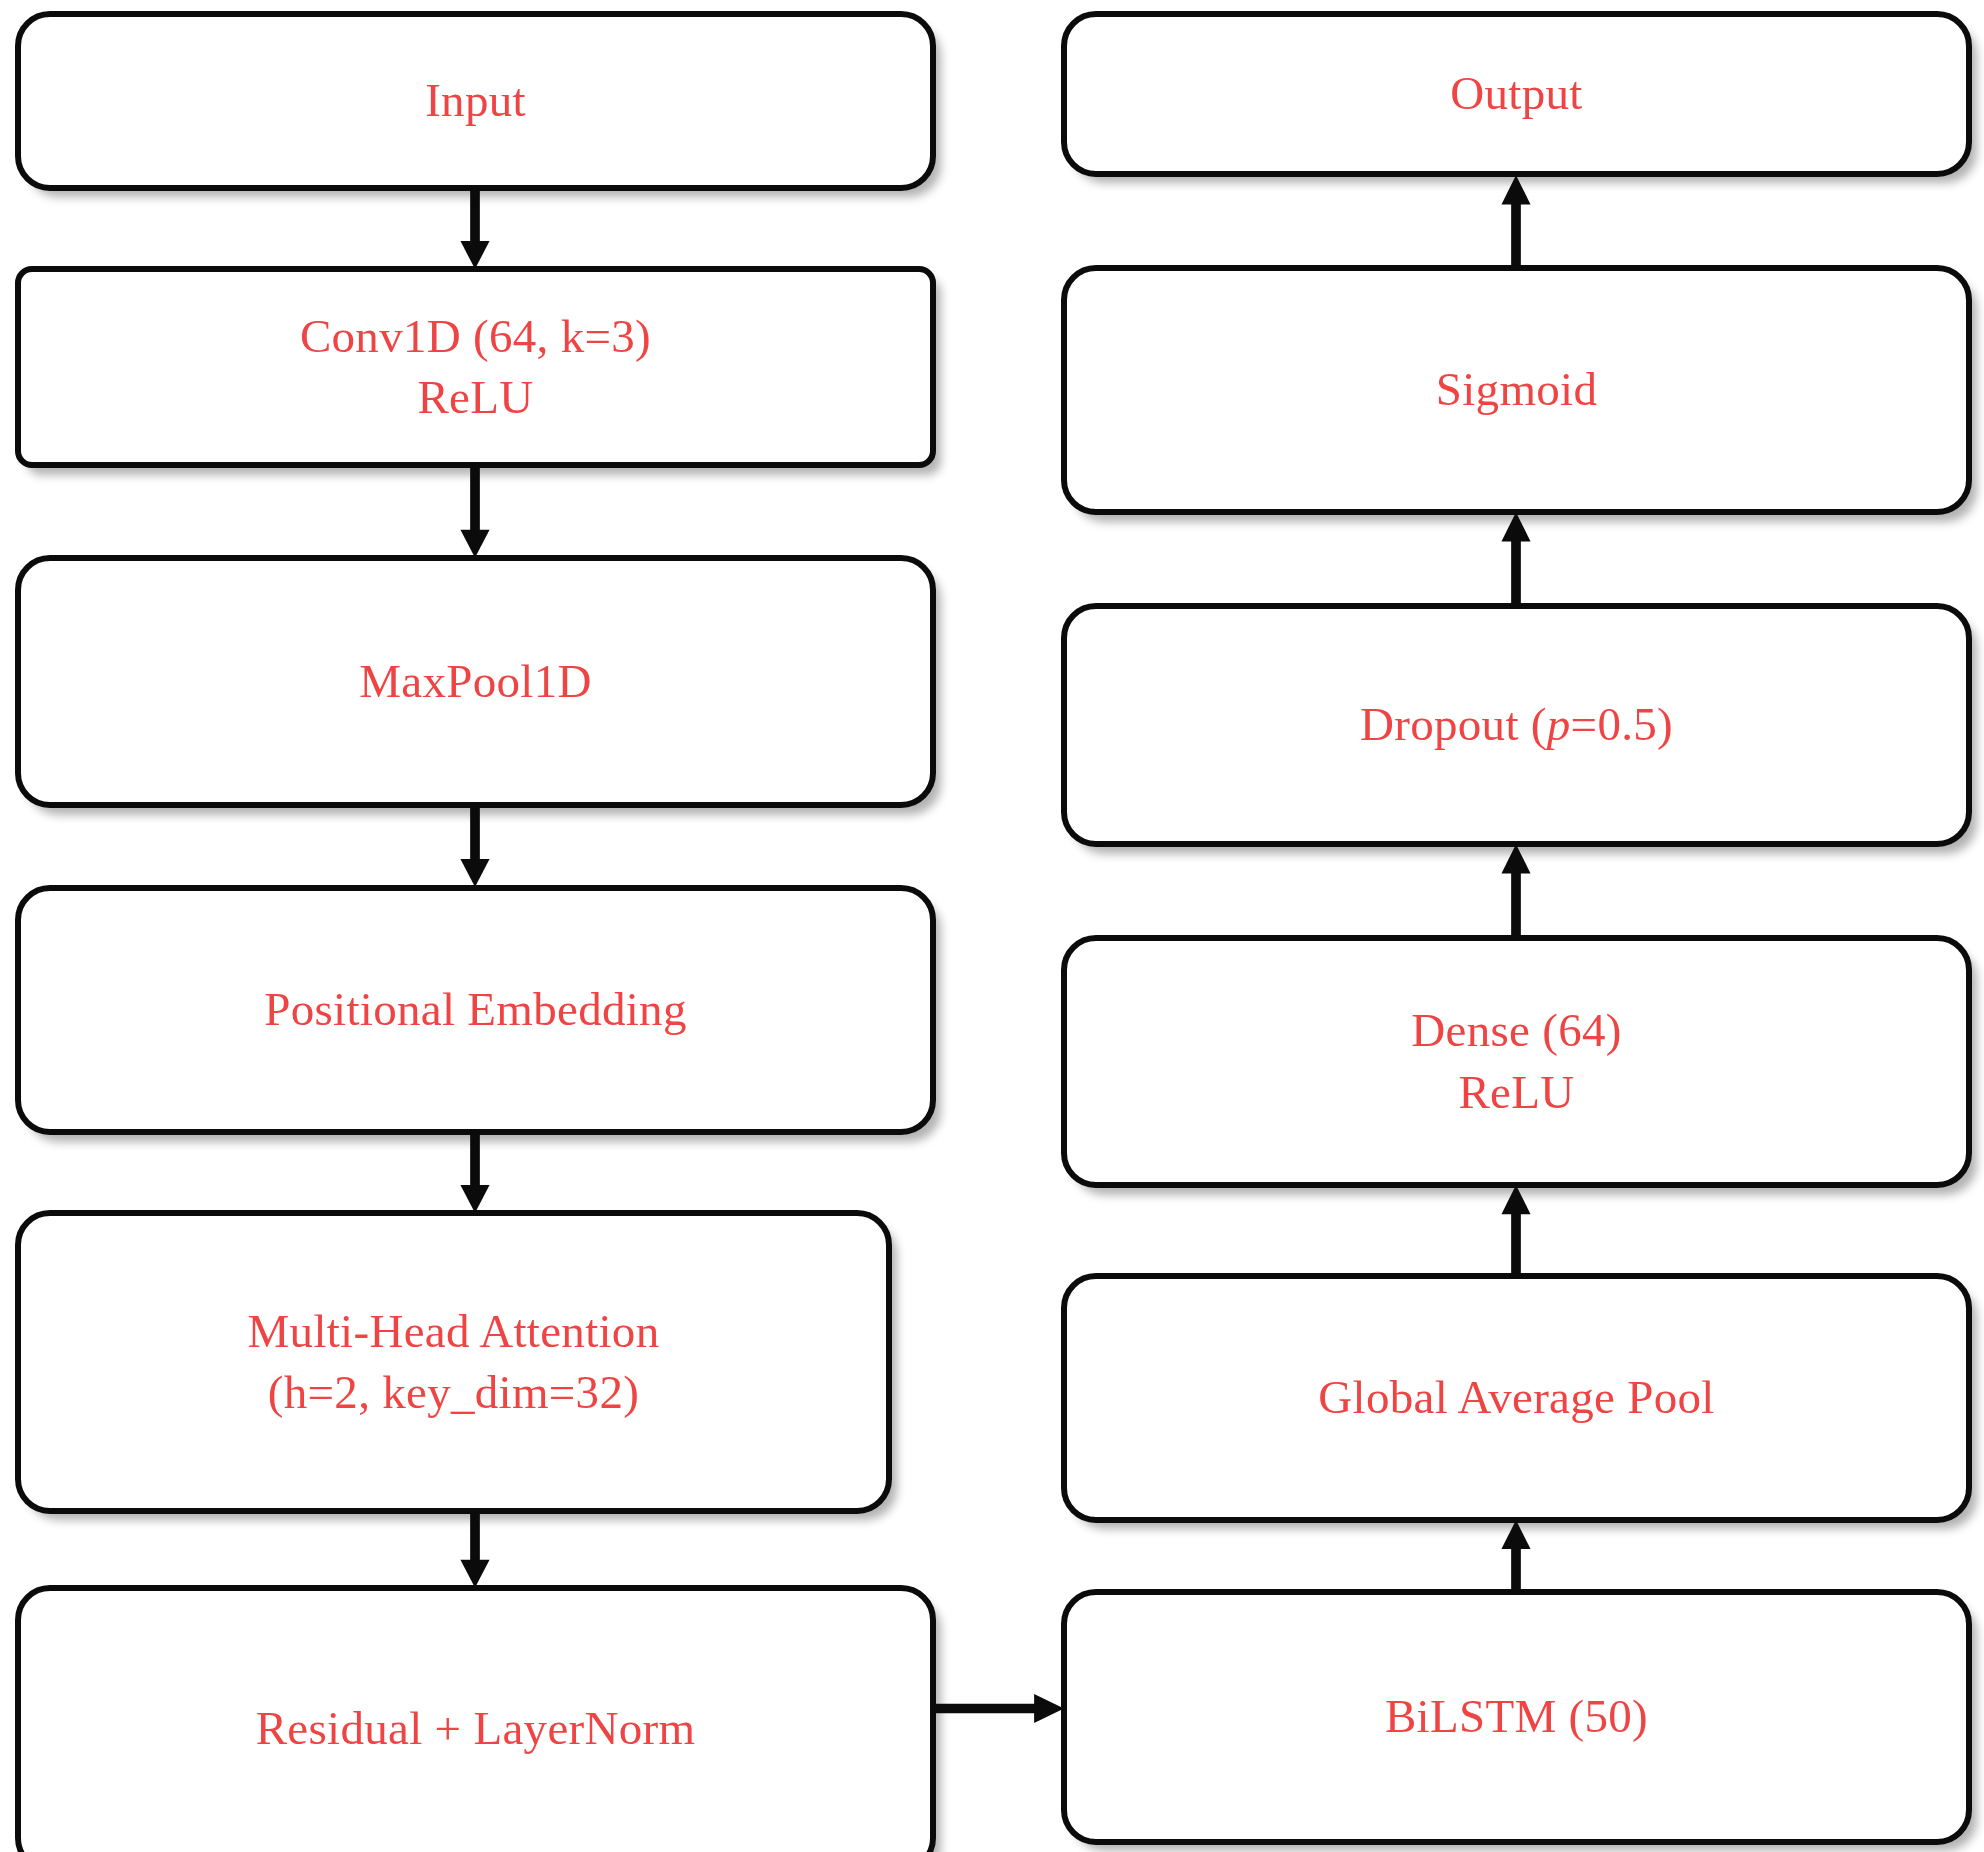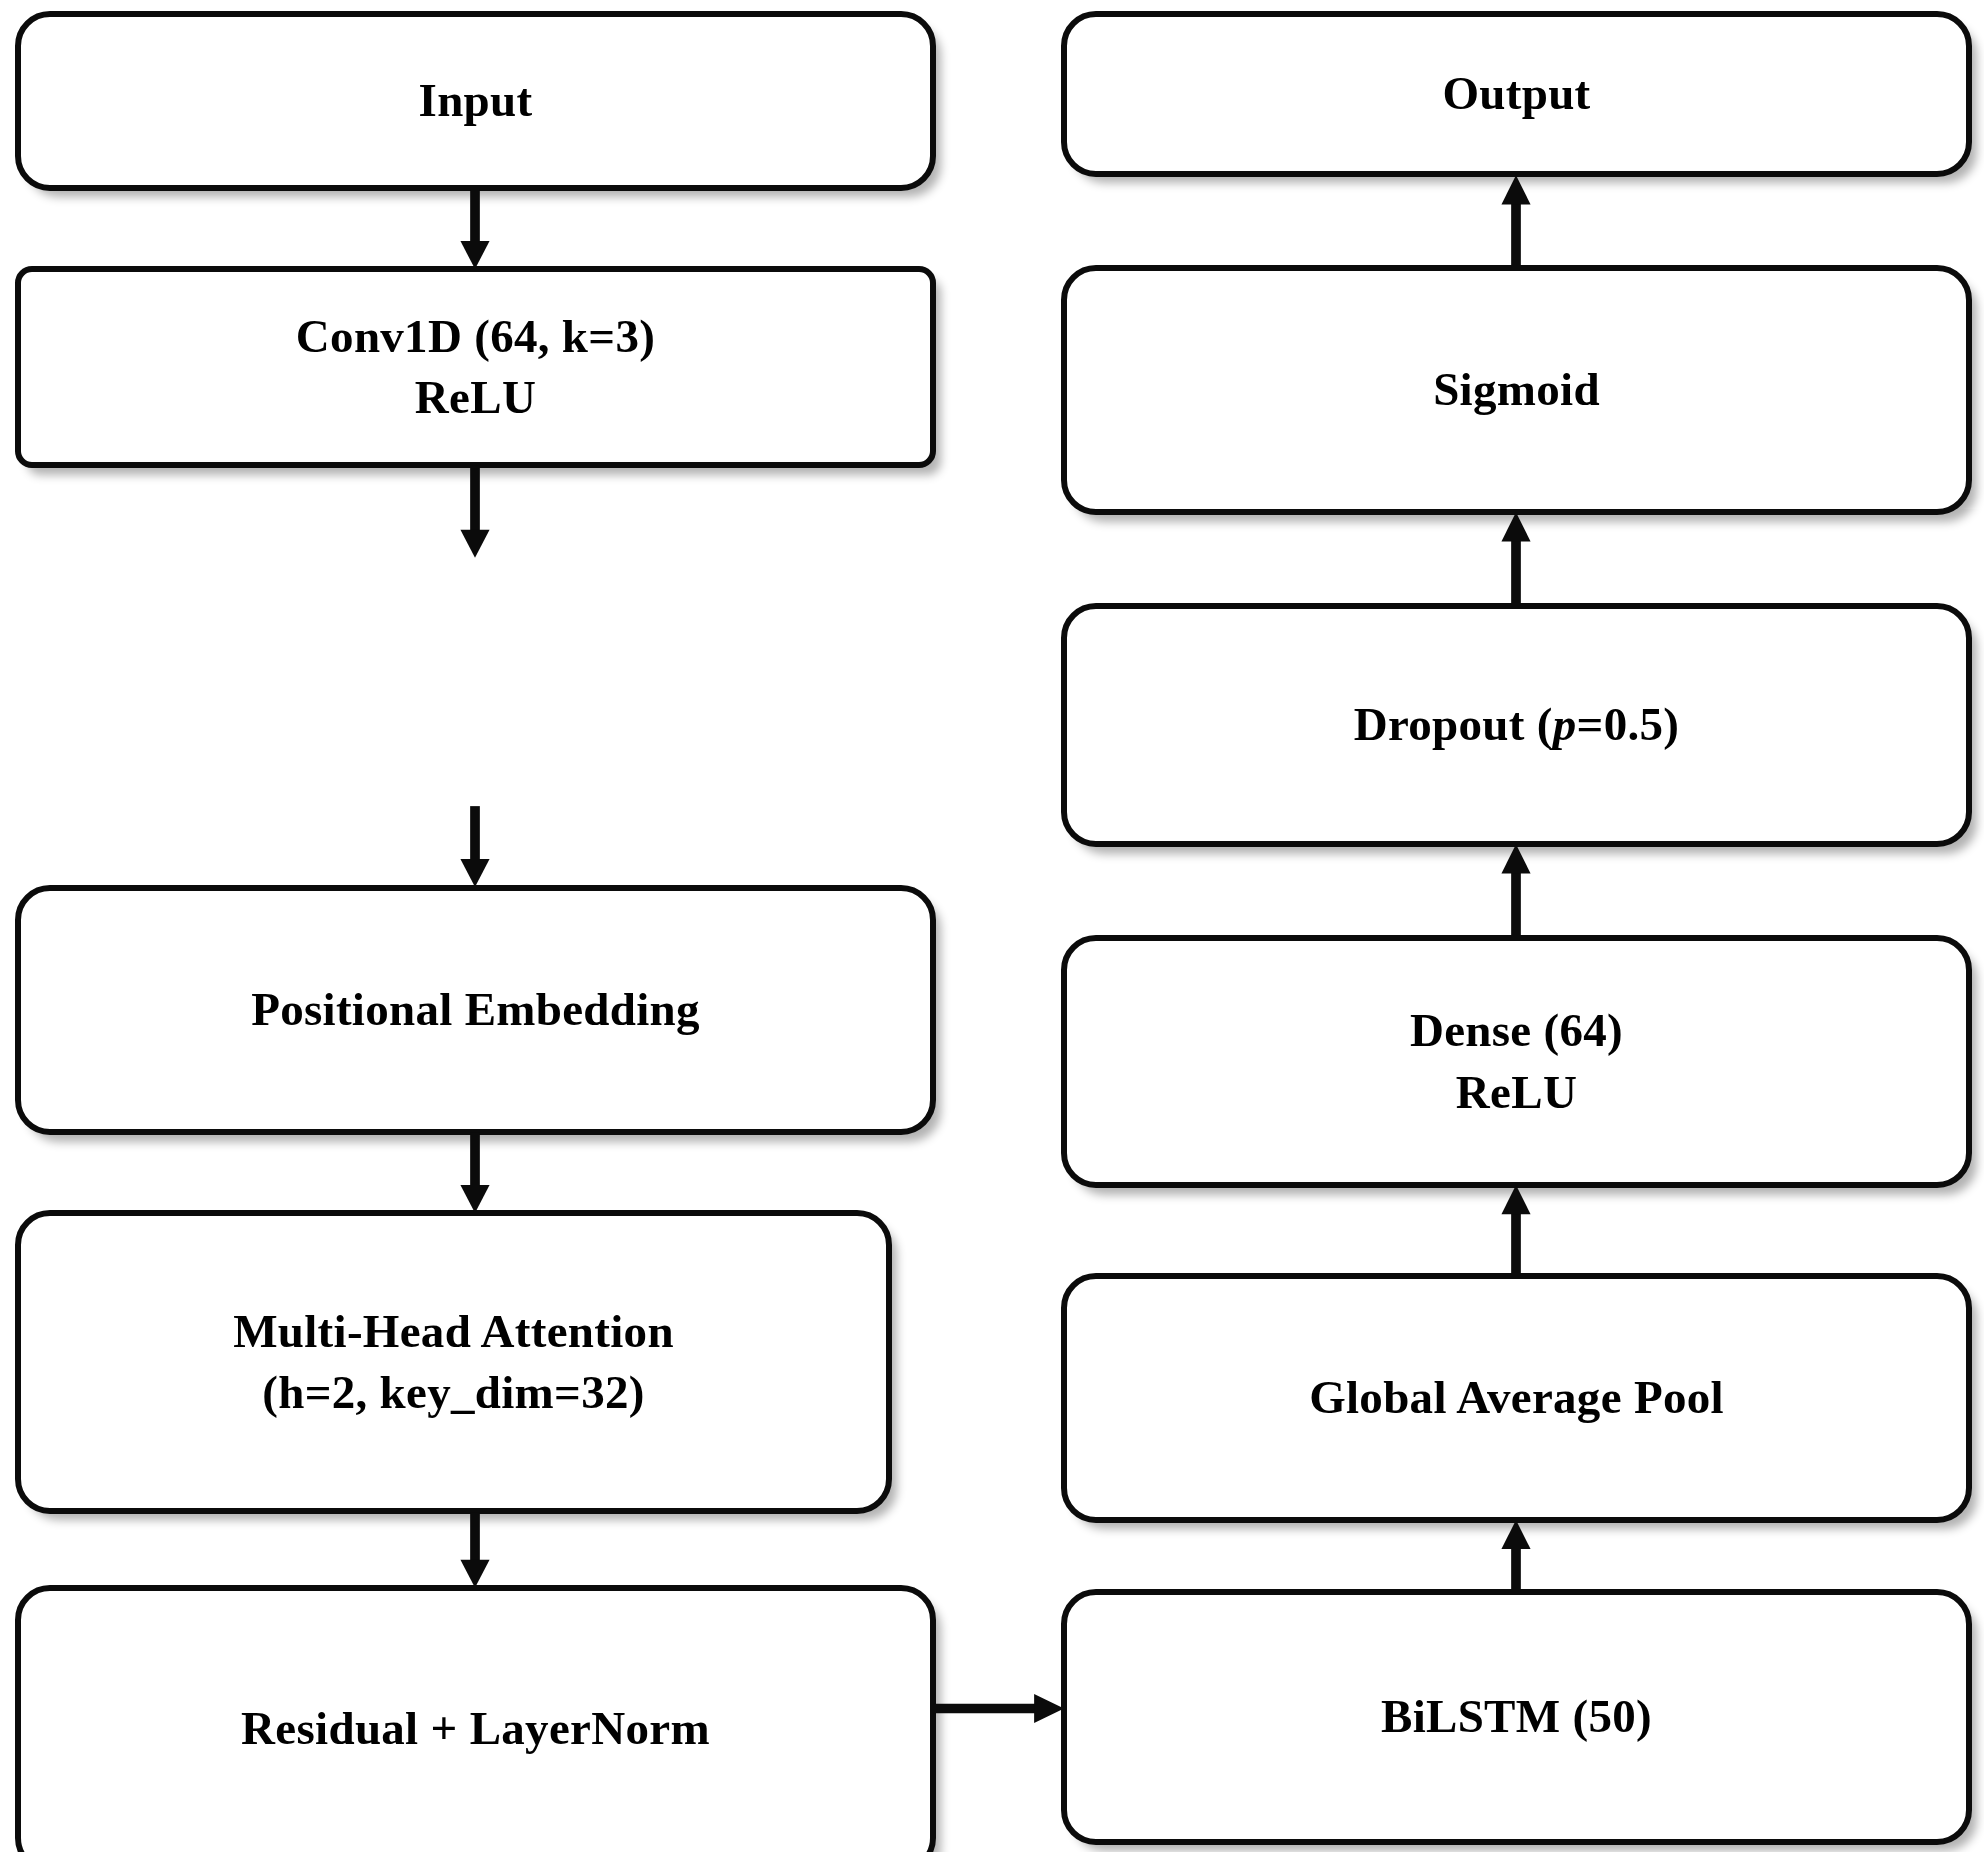--- a/index.html
+++ b/index.html
@@ -23,24 +23,24 @@
     background: #ffffff;
     border: 6.7px solid #0b0b0b;
     border-radius: 35px;
     display: flex;
     align-items: center;
     justify-content: center;
     text-align: center;
     box-shadow: 8.5px 9.7px 9.7px -3.7px rgba(0,0,0,0.30);
   }
   .node .label {
-    font-weight: bold;
+    font-weight: normal;
     font-size: 47px;
     line-height: 1.30;
-    color: #000000;
+    color: #ef4444;
     letter-spacing: 0.3px;
     padding: 0 12px;
     white-space: pre-line;
   }
   .node .label .it {
     font-style: italic;
   }
   
   .conn {
     position: absolute;
@@ -71,20 +71,23 @@
 ReLU</div>
   </div>
 
   <div class="conn" style="left:458px; top:465px; width:34px; height:93px;">
     <svg width="34" height="93" viewBox="0 0 56 152">
       <line x1="28" y1="0" x2="28" y2="124" stroke="#0b0b0b" stroke-width="16"></line>
       <polygon points="28,152 4,106 52,106" fill="#0b0b0b"></polygon>
     </svg>
   </div>
 
+  <div class="node" style="left:15px; top:555px; width:921px; height:253px;">
+    <div class="label">MaxPool1D</div>
+  </div>
 
   <div class="conn" style="left:458px; top:806px; width:34px; height:81px;">
     <svg width="34" height="81" viewBox="0 0 56 133">
       <line x1="28" y1="0" x2="28" y2="105" stroke="#0b0b0b" stroke-width="16"></line>
       <polygon points="28,133 4,87 52,87" fill="#0b0b0b"></polygon>
     </svg>
   </div>
 
   <div class="node" style="left:15px; top:885px; width:921px; height:250px;">
     <div class="label">Positional Embedding</div>

